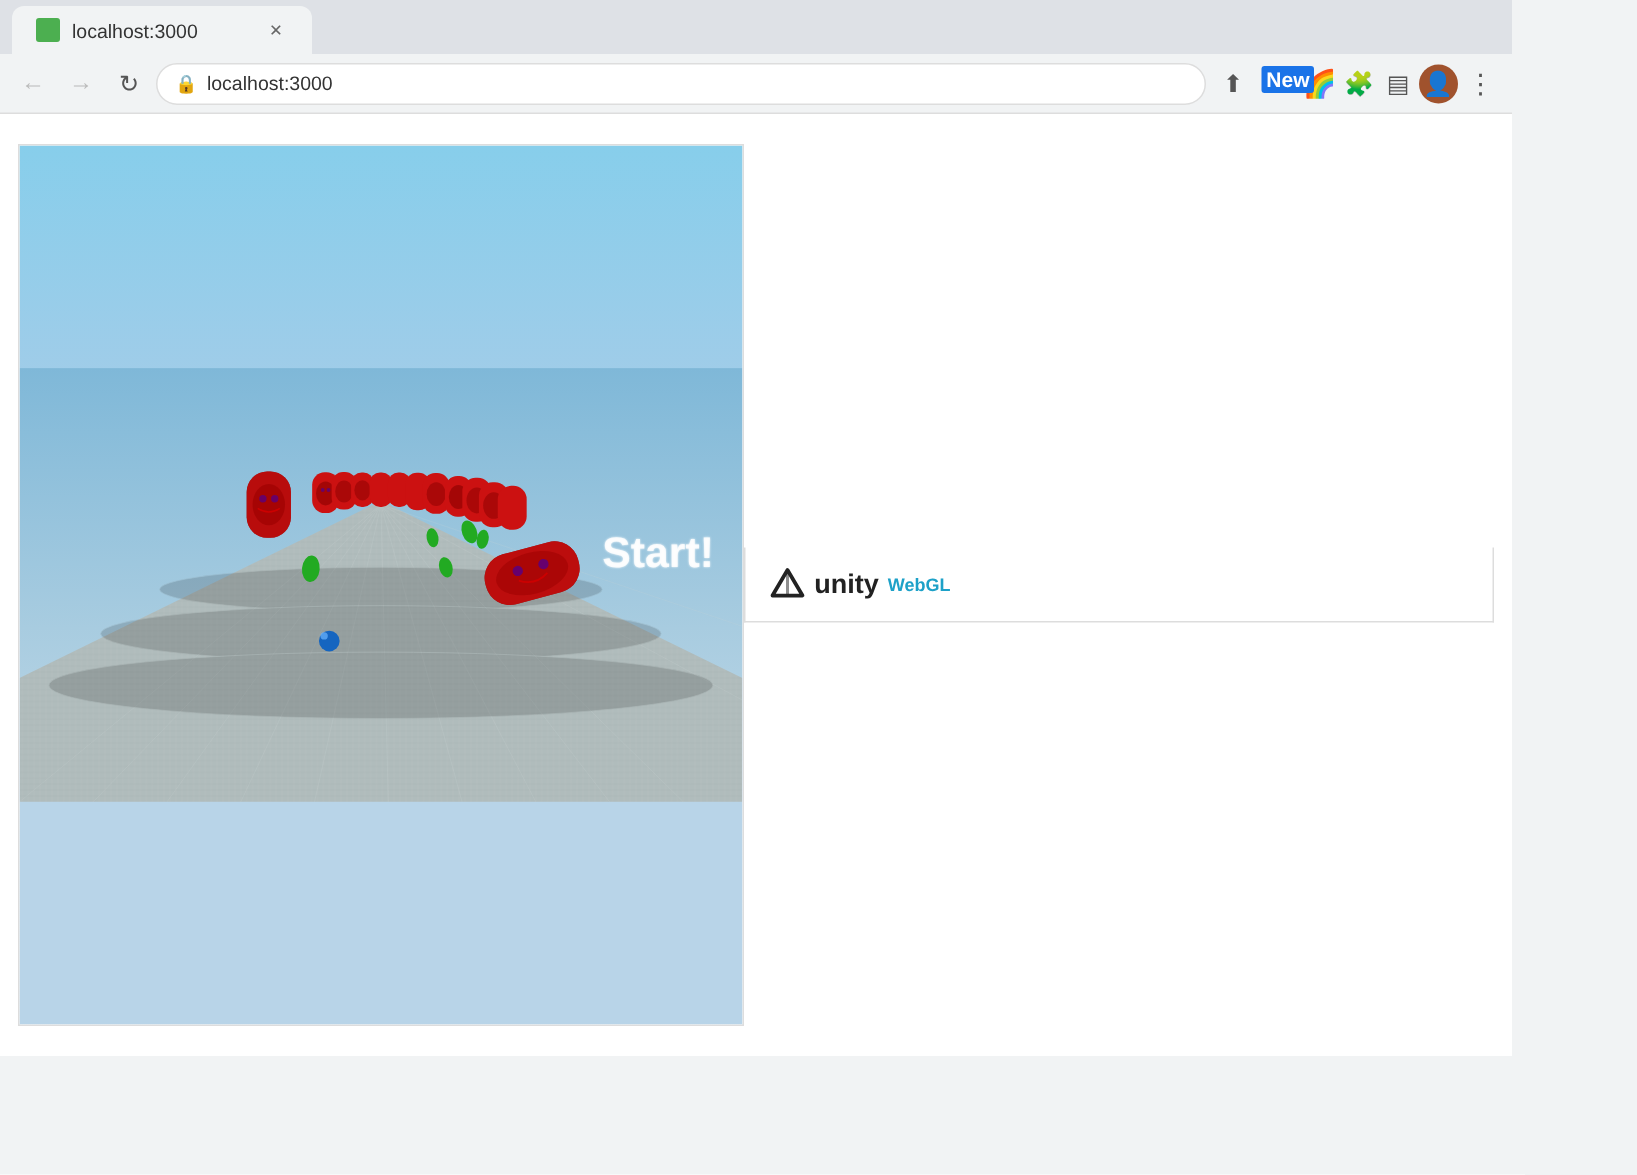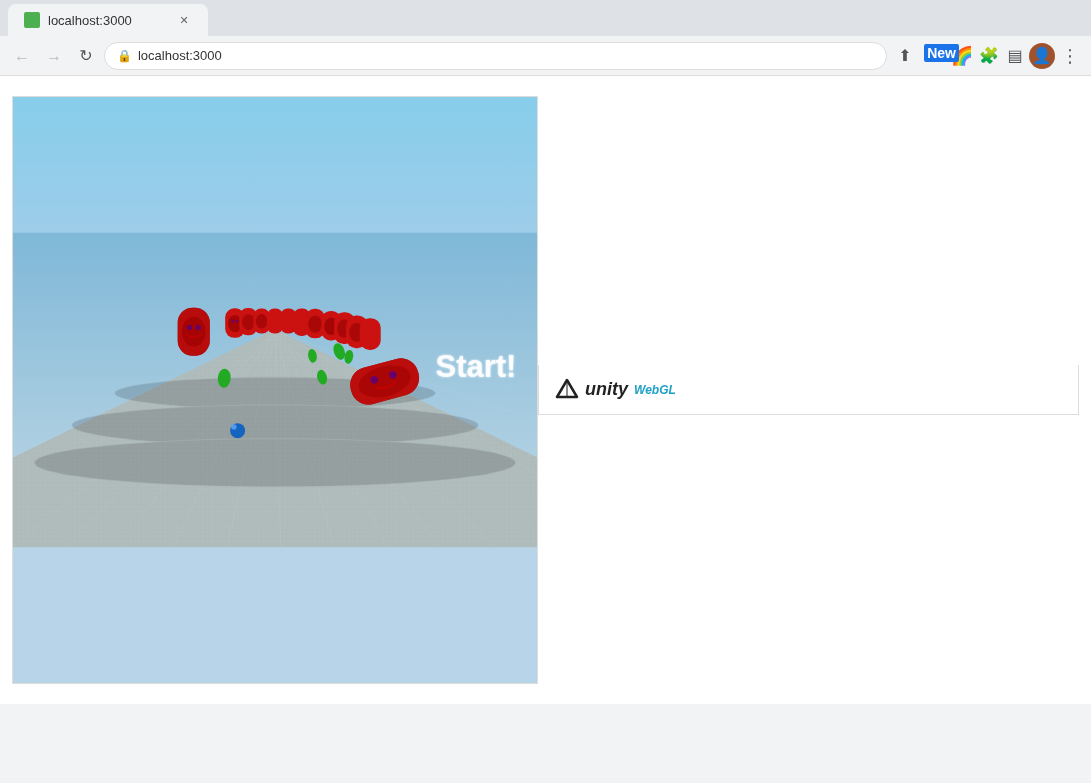--- a/index.html
+++ b/index.html
@@ -1,20 +1,20 @@
 <!DOCTYPE html>
 <html><head>
   <meta charset="utf-8">
   <style>
     * { margin: 0; padding: 0; box-sizing: border-box; }
     body { font-family: Arial, sans-serif; background: #f1f3f4; width: 1091px; height: 783px; overflow: hidden; }
 
     
     .browser-chrome {
-      width: 1091px;
+      width: 1008px;
       background: #a16207;
       display: flex;
       flex-direction: column;
     }
 
     .tab-bar {
       height: 36px;
       background: #dee1e6;
       display: flex;
       align-items: flex-end;
@@ -162,21 +162,20 @@
     
     .footer-bar {
       width: 980px;
       height: 50px;
       background: #fff;
       border: 1px solid #ddd;
       border-top: none;
       display: flex;
       justify-content: space-between;
       padding: 0 16px;
-      font-style: italic;
     }
 
     .unity-logo {
       display: flex;
       align-items: center;
       gap: 6px;
     }
 
     .unity-icon {
       width: 24px;

